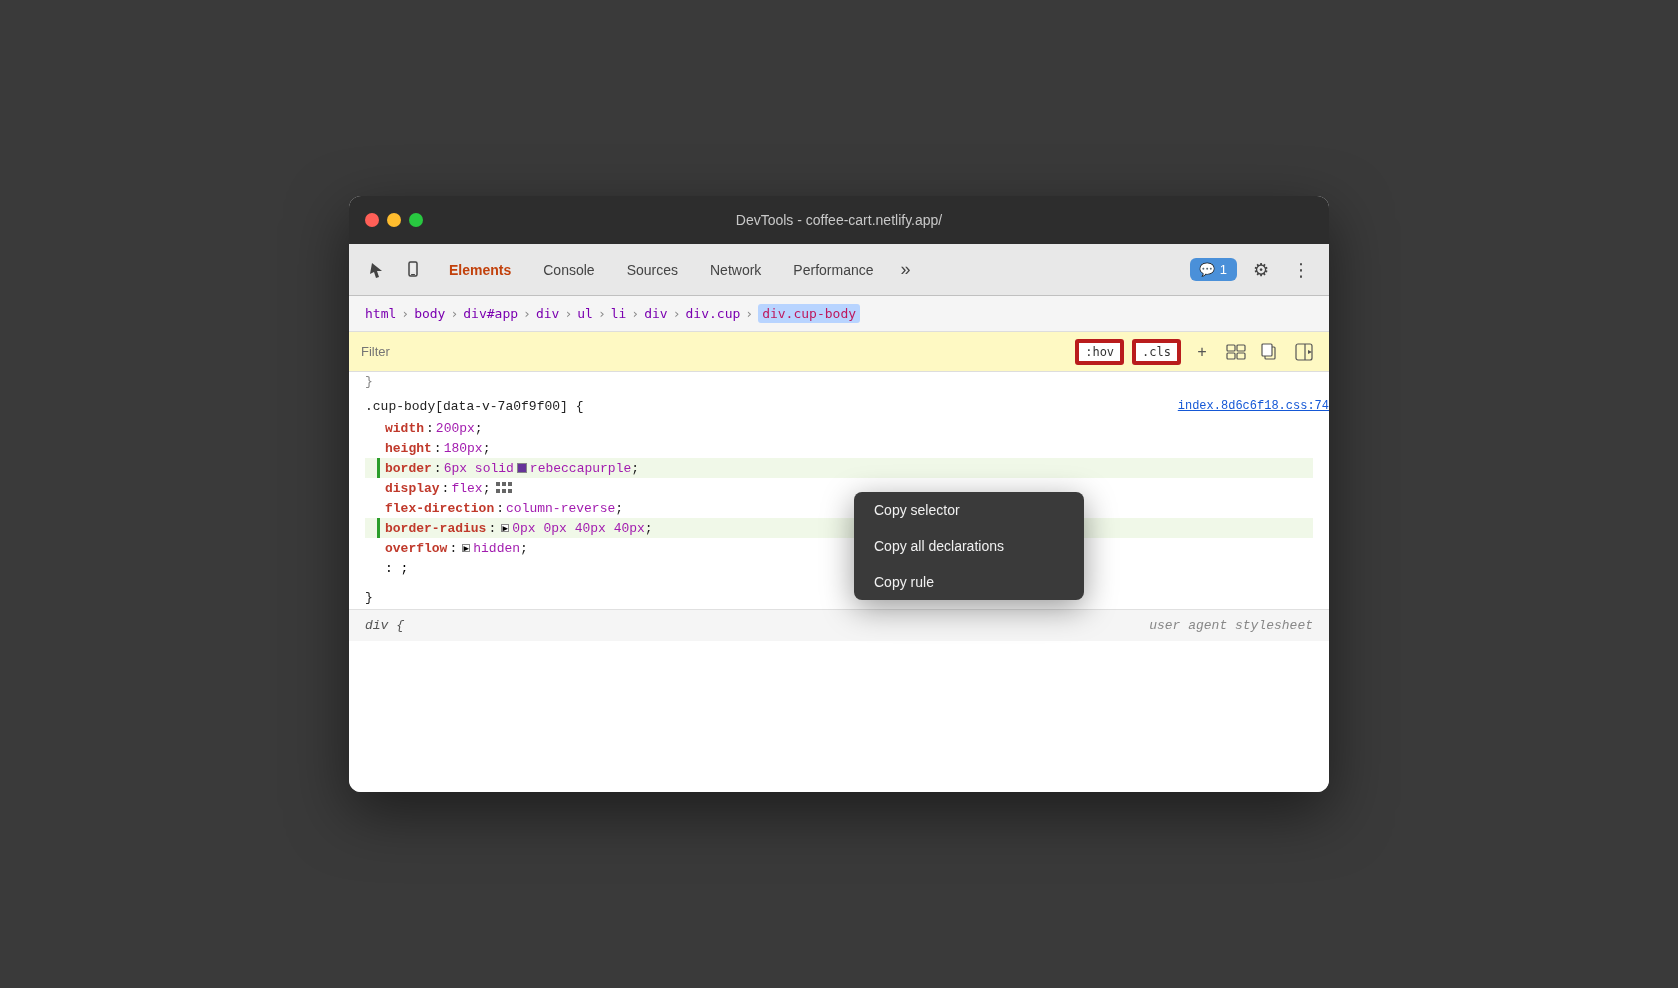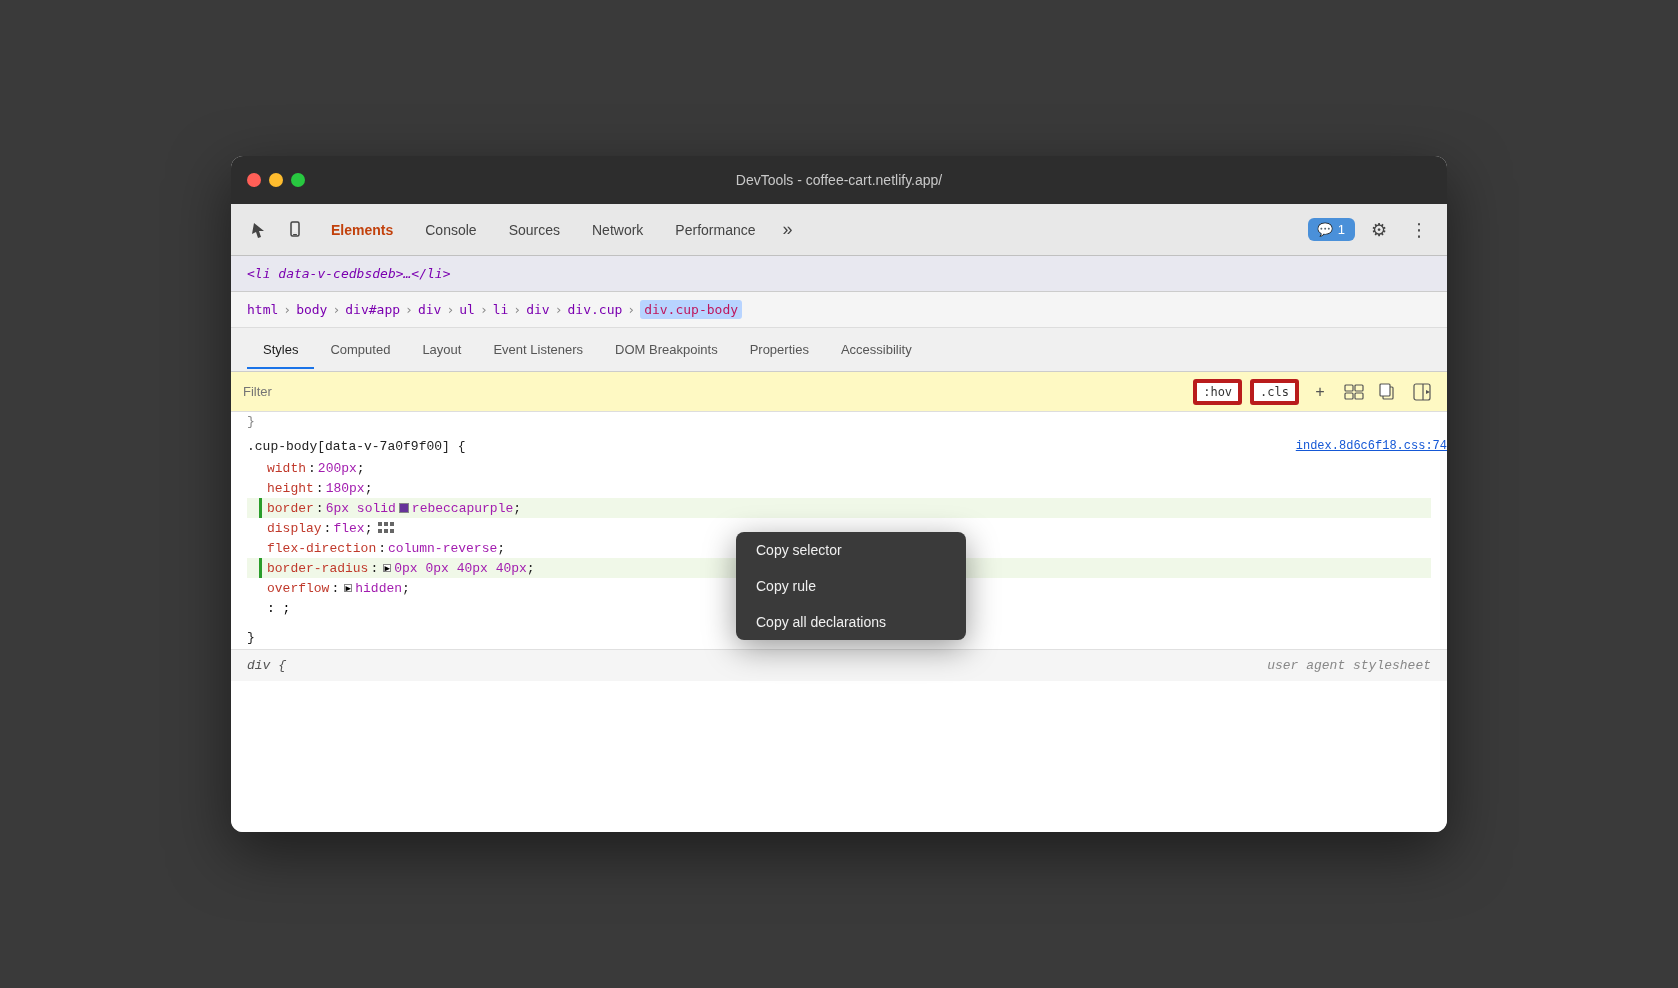--- a/index.html
+++ b/index.html
@@ -5,21 +5,21 @@
     * { box-sizing: border-box; margin: 0; padding: 0; }
     body {
       background: #3a3a3a;
       display: flex;
       justify-content: center;
       align-items: center;
       min-height: 100vh;
       font-family: -apple-system, BlinkMacSystemFont, 'Segoe UI', sans-serif;
     }
     .window {
-      width: 1216px;
+      width: 980px;
       background: #f0f0f0;
       border-radius: 12px;
       box-shadow: 0 20px 60px rgba(0,0,0,0.5);
       overflow: hidden;
     }
     .titlebar {
       background: #2d2d2d;
       height: 48px;
       display: flex;
       align-items: center;
@@ -249,21 +249,21 @@
       background: #f0f8e8;
     }
     .green-bar {
       position: absolute;
       left: 12px;
       top: 0;
       bottom: 0;
       width: 3px;
       background: #2a9d2a;
     }
-    .prop-name { color: #c0392b; }
+    .prop-name { color: #c0392b; font-weight: bold; }
     .prop-colon { color: #222; margin: 0 2px; }
     .prop-value { color: #a21caf; }
     .color-swatch {
       display: inline-block;
       width: 10px;
       height: 10px;
       background: rebeccapurple;
       border: 1px solid #888;
       margin: 0 3px;
       vertical-align: middle;
@@ -354,23 +354,20 @@
     <div class="toolbar-right">
       <div class="notification-badge">
         <span>💬</span>
         <span>1</span>
       </div>
       <div class="settings-icon">⚙</div>
       <div class="settings-icon">⋮</div>
     </div>
   </div>
 
-  <div class="breadcrumb-bar" style="background:#e8e8f0; color:#3333aa; font-style:italic; font-size:13px; border-bottom:1px solid #ccc; padding: 4px 16px;">
-    <span style="color:#7b00b0;">&lt;li data-v-cedbsdeb&gt;…&lt;/li&gt;</span>
-  </div>
 
   <div class="breadcrumb-bar">
     <span class="bc-item tag">html</span>
     <span class="bc-sep">›</span>
     <span class="bc-item tag">body</span>
     <span class="bc-sep">›</span>
     <span class="bc-item tag">div#app</span>
     <span class="bc-sep">›</span>
     <span class="bc-item tag">div</span>
     <span class="bc-sep">›</span>
@@ -378,29 +375,20 @@
     <span class="bc-sep">›</span>
     <span class="bc-item tag">li</span>
     <span class="bc-sep">›</span>
     <span class="bc-item tag">div</span>
     <span class="bc-sep">›</span>
     <span class="bc-item tag">div.cup</span>
     <span class="bc-sep">›</span>
     <span class="bc-selected">div.cup-body</span>
   </div>
 
-  <div class="panel-tabs">
-    <div class="panel-tab active">Styles</div>
-    <div class="panel-tab">Computed</div>
-    <div class="panel-tab">Layout</div>
-    <div class="panel-tab">Event Listeners</div>
-    <div class="panel-tab">DOM Breakpoints</div>
-    <div class="panel-tab">Properties</div>
-    <div class="panel-tab">Accessibility</div>
-  </div>
 
   <div class="filter-bar">
     <input class="filter-input" type="text" placeholder="Filter" style="">
     <div class="filter-actions">
       <span class="filter-btn">:hov</span>
       <span class="filter-btn">.cls</span>
       <span class="filter-icon-btn">+</span>
       <span class="filter-icon-btn">
         <svg width="20" height="16" viewBox="0 0 20 16" fill="none">
           <rect x="1" y="1" width="8" height="6" rx="1" stroke="#555" stroke-width="1.2" fill="none"></rect>
@@ -503,19 +491,19 @@
 
     <div class="closing-brace-line">}</div>
 
     <div class="user-agent-block">
       <span style="float:right; font-style:italic; color:#888;">user agent stylesheet</span>
       <span>div {</span>
     </div>
 
     <div class="context-menu">
       <div class="context-menu-item">Copy selector</div>
+      <div class="context-menu-item">Copy all declarations</div>
       <div class="context-menu-item">Copy rule</div>
-      <div class="context-menu-item">Copy all declarations</div>
     </div>
 
   </div>
 
 </div>
 
 </body></html>

